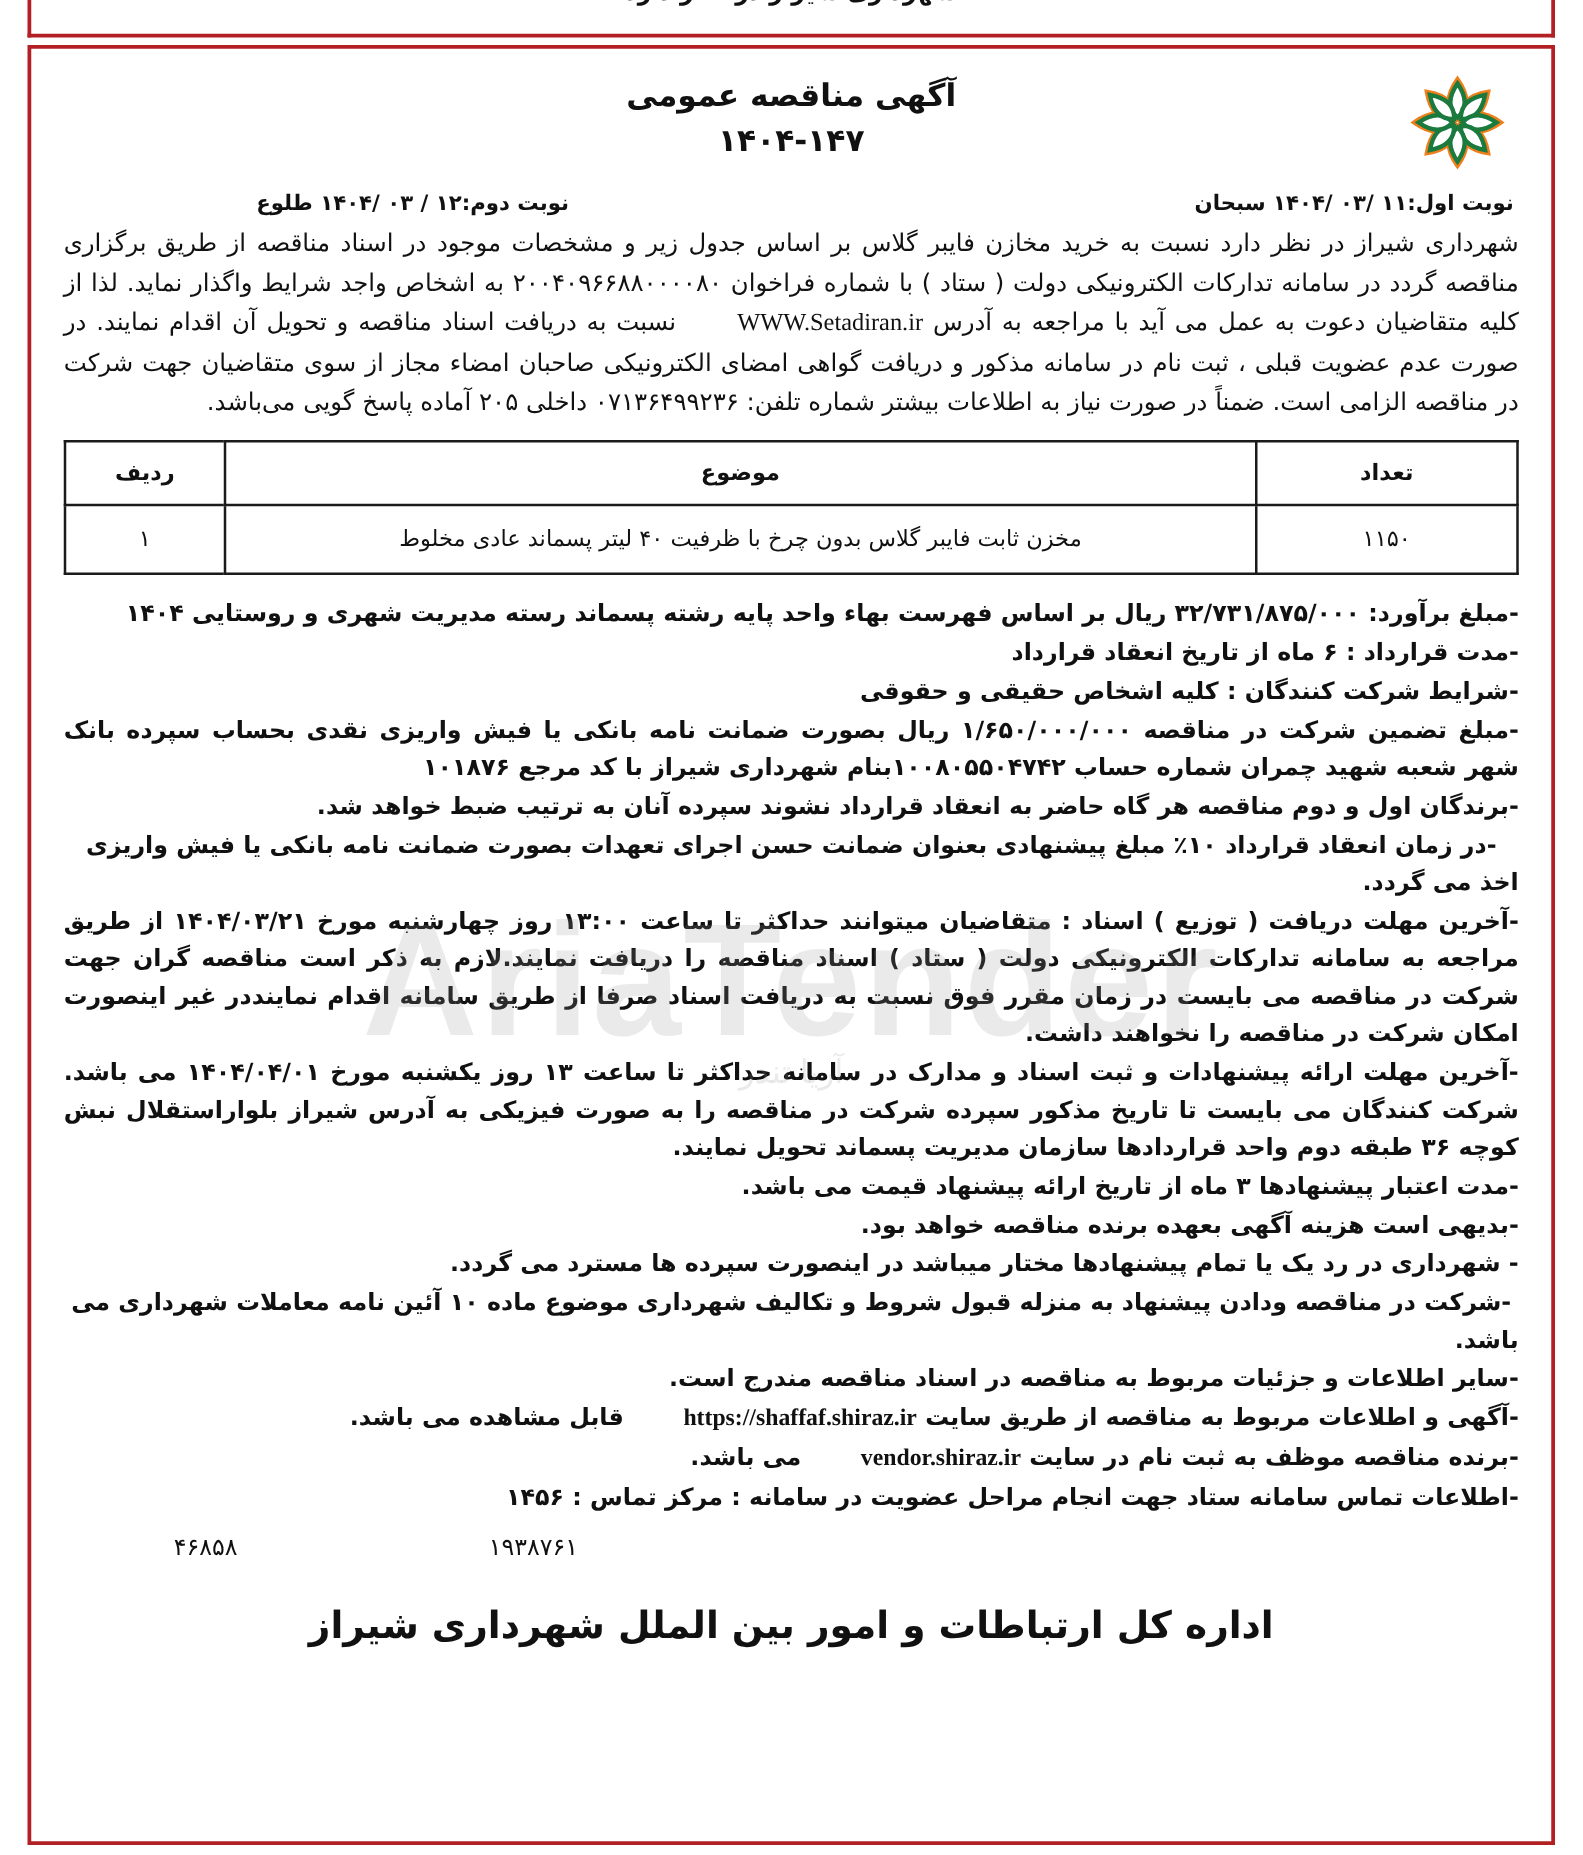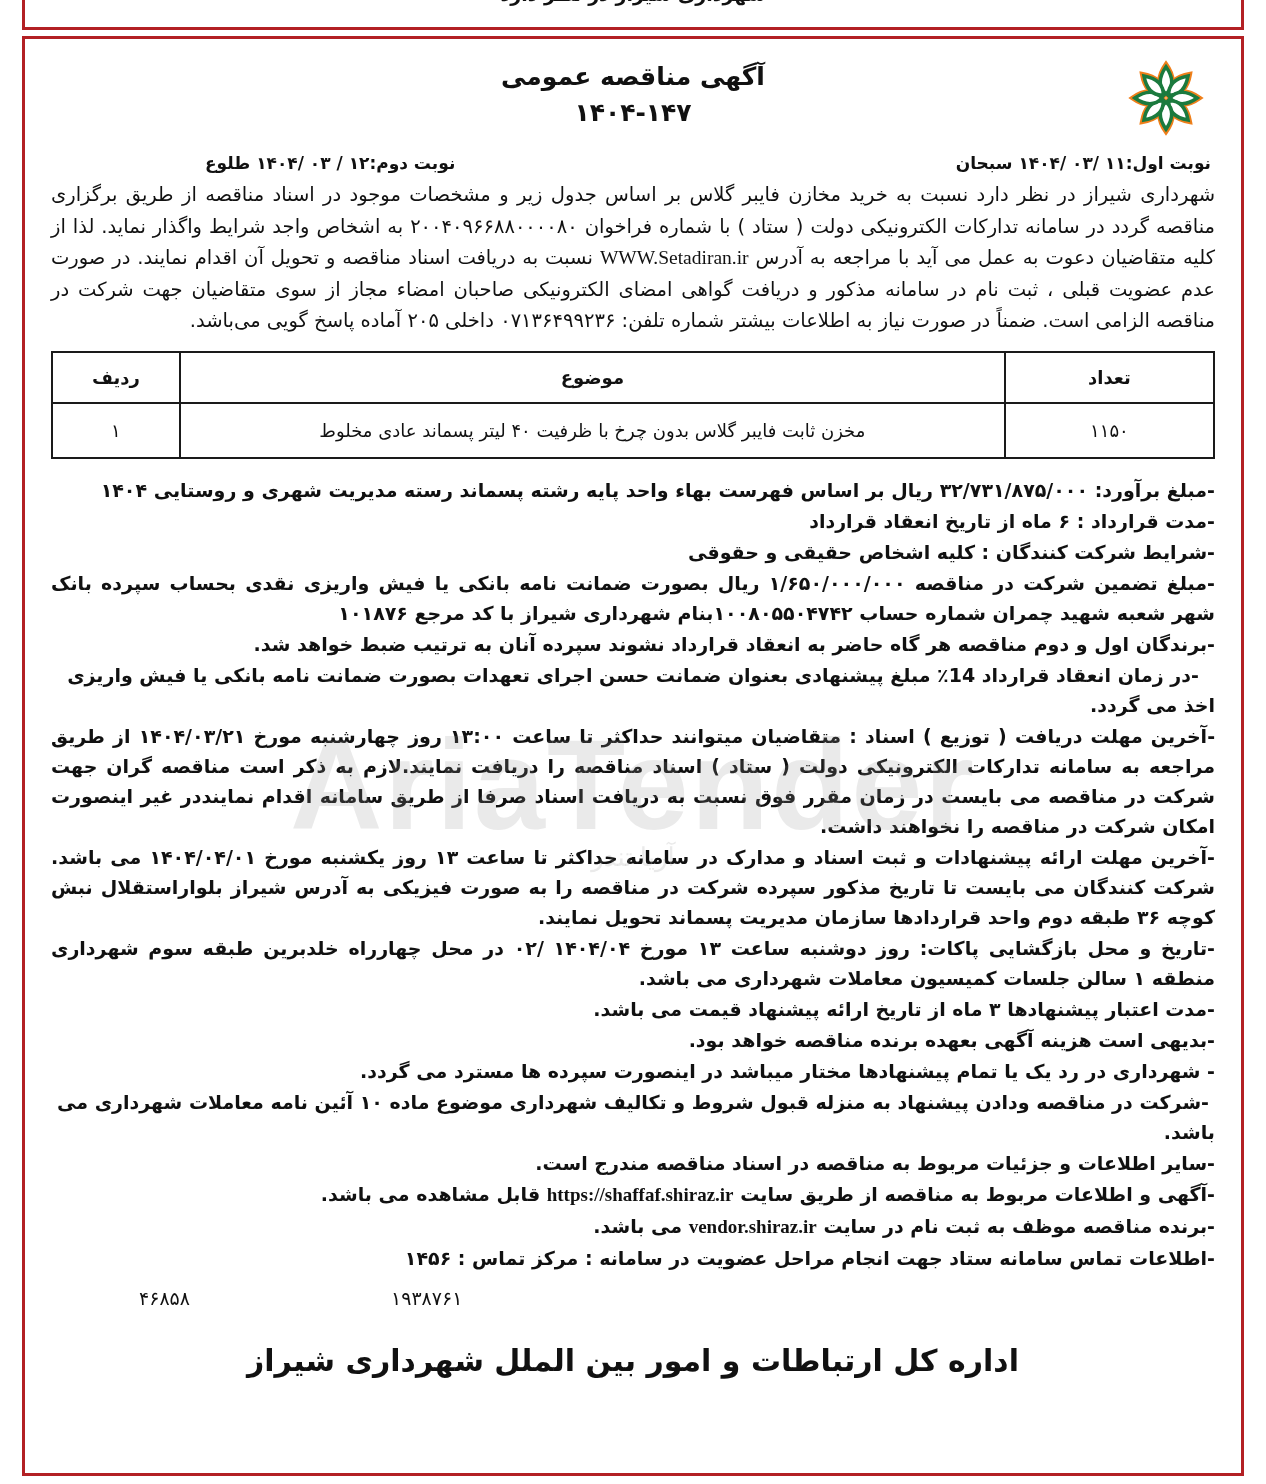--- a/index.html
+++ b/index.html
@@ -124,20 +124,21 @@
     text-align: justify;
     text-align-last: right;
     margin: 0 0 10px 0;
     font-weight: 500;
   }
   .ltr-inline {
     direction: ltr;
     unicode-bidi: embed;
     display: inline-block;
     font-family: "Liberation Serif", serif;
+    margin-left: 41px;
   }
   .num {
     direction: ltr;
     unicode-bidi: embed;
     display: inline-block;
   }
 
   
   table.items {
     width: 100%;
@@ -294,24 +295,23 @@
       </tr>
     </tbody>
   </table>
 
   <div class="conditions">
     <p>-مبلغ برآورد: ۳۲/۷۳۱/۸۷۵/۰۰۰ ریال بر اساس فهرست بهاء واحد پایه رشته پسماند رسته مدیریت شهری و روستایی ۱۴۰۴</p>
     <p class="center-ish" style="text-align:right">-مدت قرارداد :   ۶ ماه از تاریخ انعقاد قرارداد</p>
     <p class="center-ish" style="text-align:center">-شرایط شرکت کنندگان : کلیه اشخاص حقیقی و حقوقی</p>
     <p>-مبلغ تضمین شرکت در مناقصه ۱/۶۵۰/۰۰۰/۰۰۰ ریال بصورت ضمانت نامه بانکی یا فیش واریزی نقدی بحساب سپرده بانک  شهر شعبه شهید چمران شماره حساب ۱۰۰۸۰۵۵۰۴۷۴۲بنام شهرداری شیراز با کد مرجع ۱۰۱۸۷۶</p>
     <p style="text-align:center">-برندگان اول و دوم مناقصه هر گاه حاضر به انعقاد قرارداد نشوند سپرده آنان به ترتیب ضبط خواهد شد.</p>
-    <p style="text-align:center">-در زمان انعقاد قرارداد 14٪ مبلغ پیشنهادی  بعنوان ضمانت حسن اجرای تعهدات بصورت ضمانت نامه بانکی یا فیش واریزی اخذ می گردد.</p>
+    <p style="text-align:center">-در زمان انعقاد قرارداد ۱۰٪ مبلغ پیشنهادی  بعنوان ضمانت حسن اجرای تعهدات بصورت ضمانت نامه بانکی یا فیش واریزی اخذ می گردد.</p>
     <p>-آخرین مهلت دریافت ( توزیع ) اسناد : متقاضیان میتوانند حداکثر تا ساعت ۱۳:۰۰ روز چهارشنبه مورخ ۱۴۰۴/۰۳/۲۱ از طریق مراجعه به سامانه تدارکات الکترونیکی دولت ( ستاد ) اسناد مناقصه را دریافت نمایند.لازم به ذکر است مناقصه گران جهت شرکت در مناقصه می بایست در زمان مقرر فوق نسبت به دریافت اسناد صرفا از طریق سامانه اقدام نماینددر غیر اینصورت امکان شرکت در مناقصه را نخواهند داشت.</p>
     <p>-آخرین مهلت ارائه پیشنهادات و ثبت اسناد و مدارک در سامانه حداکثر تا ساعت ۱۳ روز یکشنبه مورخ ۱۴۰۴/۰۴/۰۱ می باشد. شرکت کنندگان می بایست تا تاریخ مذکور سپرده شرکت در مناقصه را به صورت فیزیکی به آدرس شیراز بلواراستقلال نبش کوچه ۳۶ طبقه دوم واحد قراردادها سازمان مدیریت پسماند تحویل نمایند.</p>
-    <p>-تاریخ و محل بازگشایی پاکات: روز دوشنبه ساعت ۱۳ مورخ  ۱۴۰۴/۰۴ /۰۲ در محل چهارراه خلدبرین طبقه سوم شهرداری منطقه ۱ سالن جلسات کمیسیون معاملات شهرداری می باشد.</p>
     <p style="text-align:center">-مدت اعتبار پیشنهادها ۳ ماه از تاریخ ارائه پیشنهاد قیمت می باشد.</p>
     <p style="text-align:center">-بدیهی است هزینه آگهی بعهده برنده مناقصه خواهد بود.</p>
     <p style="text-align:center">- شهرداری در رد یک یا تمام پیشنهادها  مختار میباشد در اینصورت سپرده ها مسترد می گردد.</p>
     <p style="text-align:center">-شرکت در مناقصه ودادن پیشنهاد به منزله قبول شروط و تکالیف شهرداری موضوع ماده ۱۰ آئین نامه معاملات شهرداری می باشد.</p>
     <p style="text-align:center">-سایر اطلاعات و جزئیات مربوط به مناقصه در اسناد مناقصه مندرج است.</p>
     <p style="text-align:center">
       <span>-آگهی و اطلاعات مربوط به مناقصه از طریق سایت</span>
       <span class="ltr-inline">https://shaffaf.shiraz.ir</span>
       <span>قابل مشاهده می باشد.</span>
     </p>

